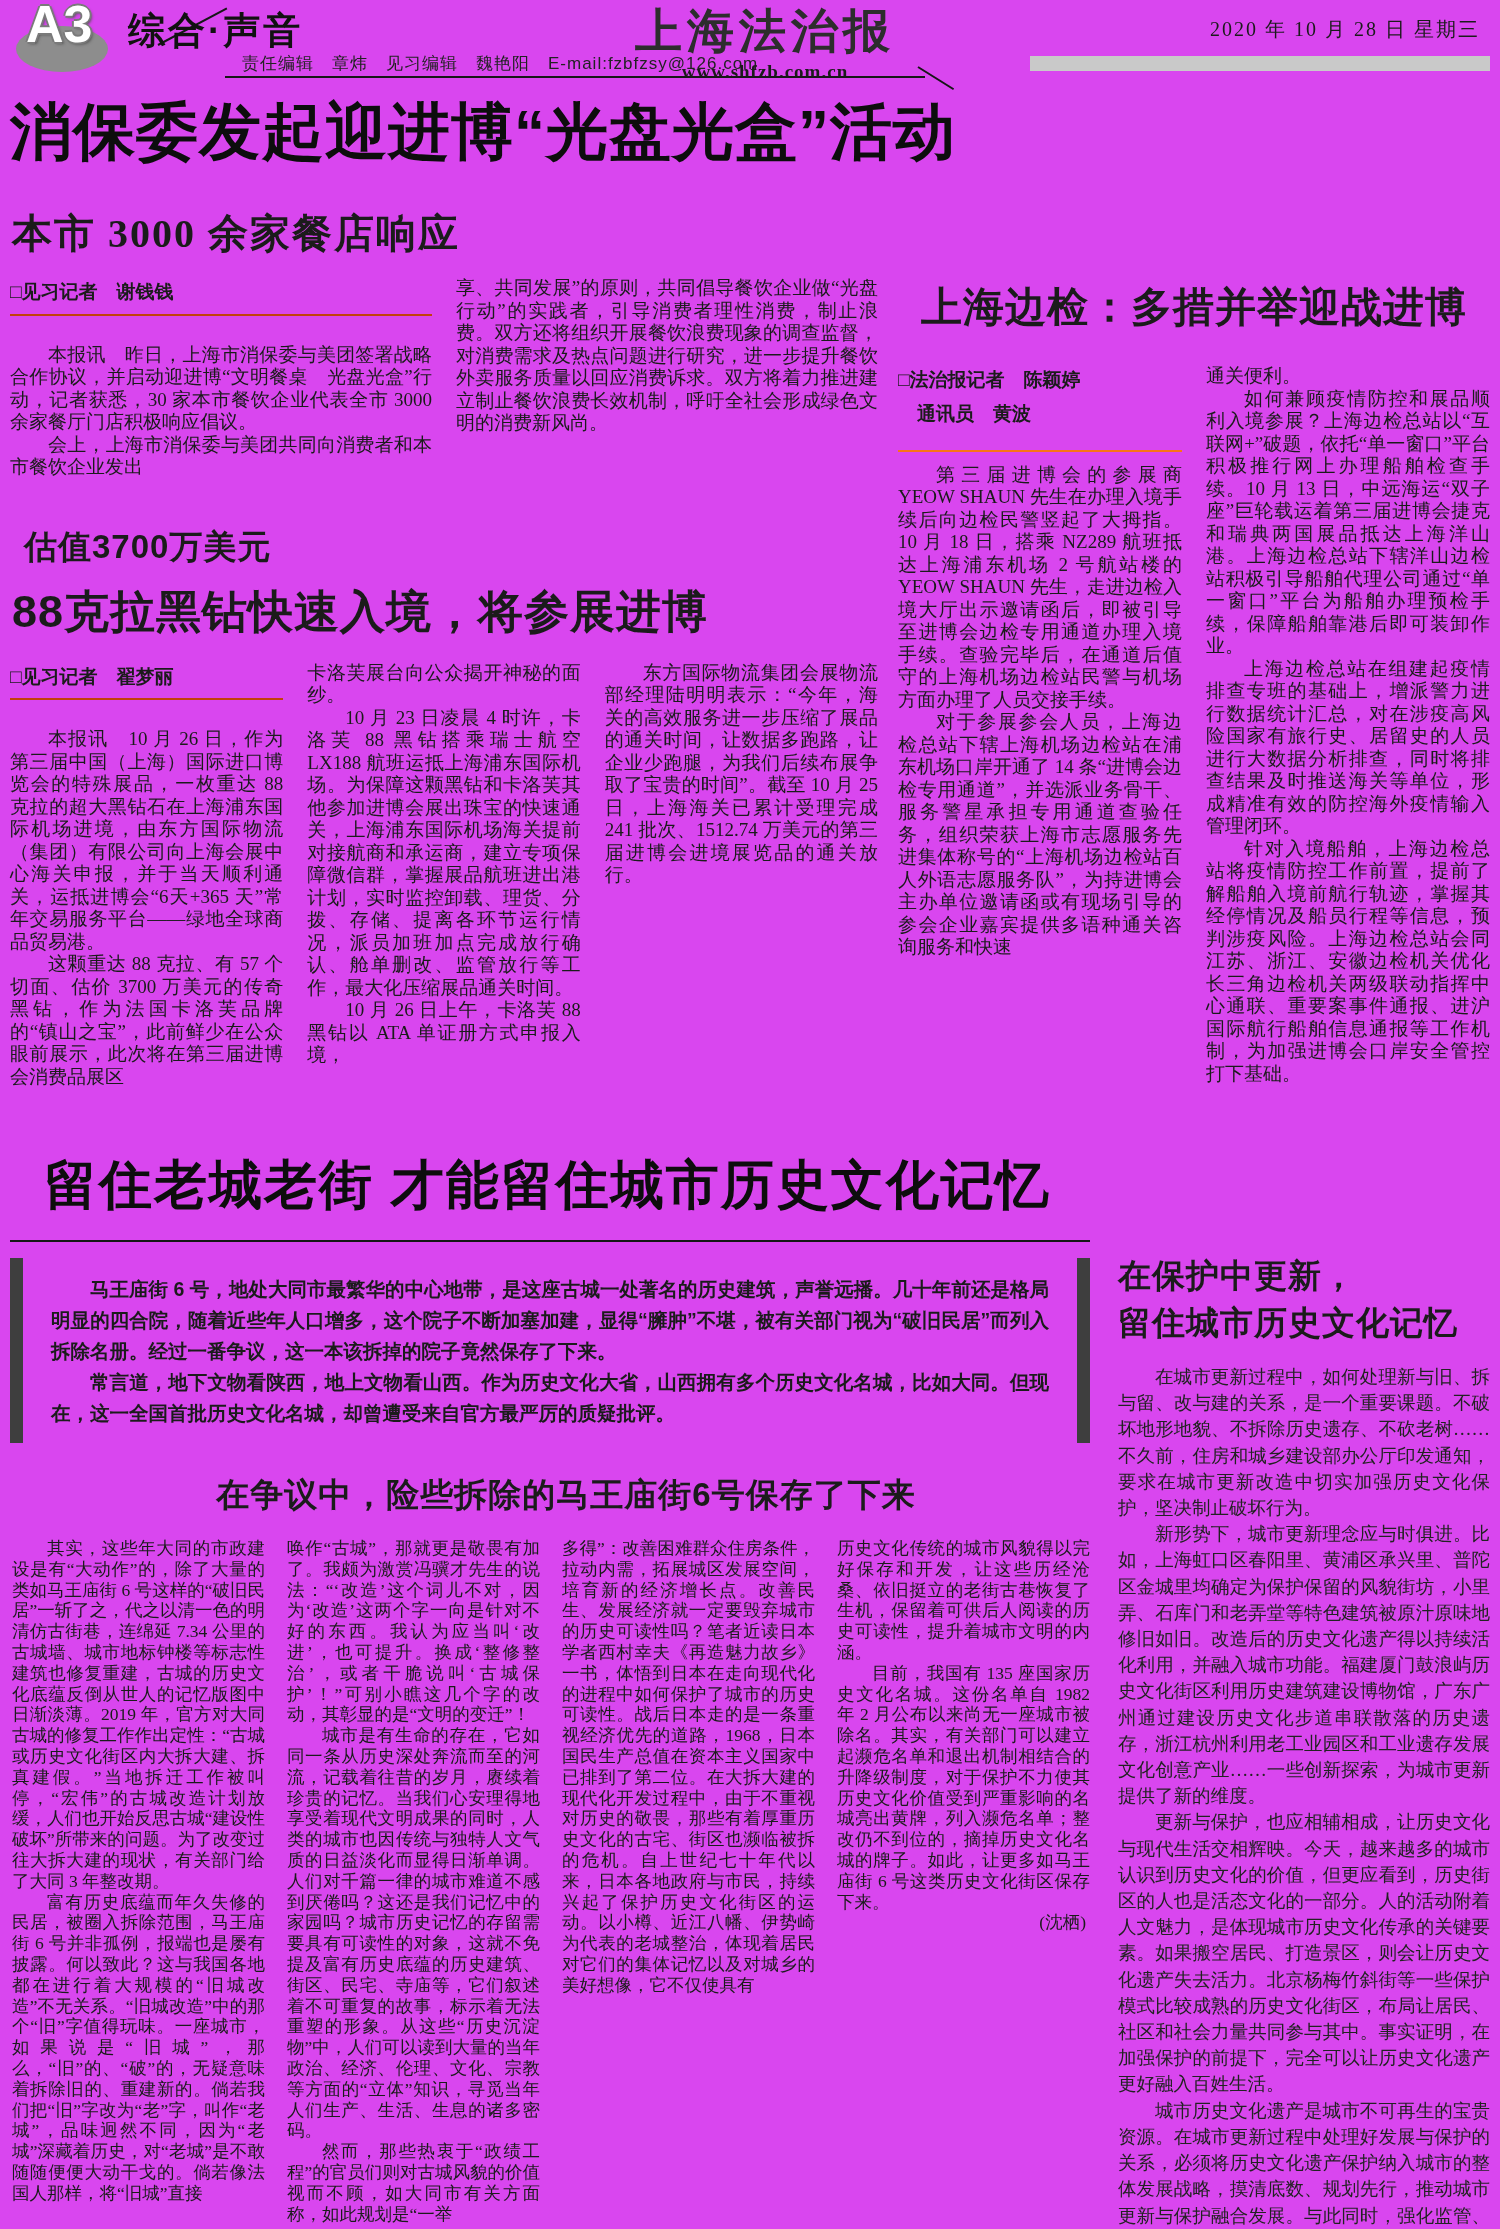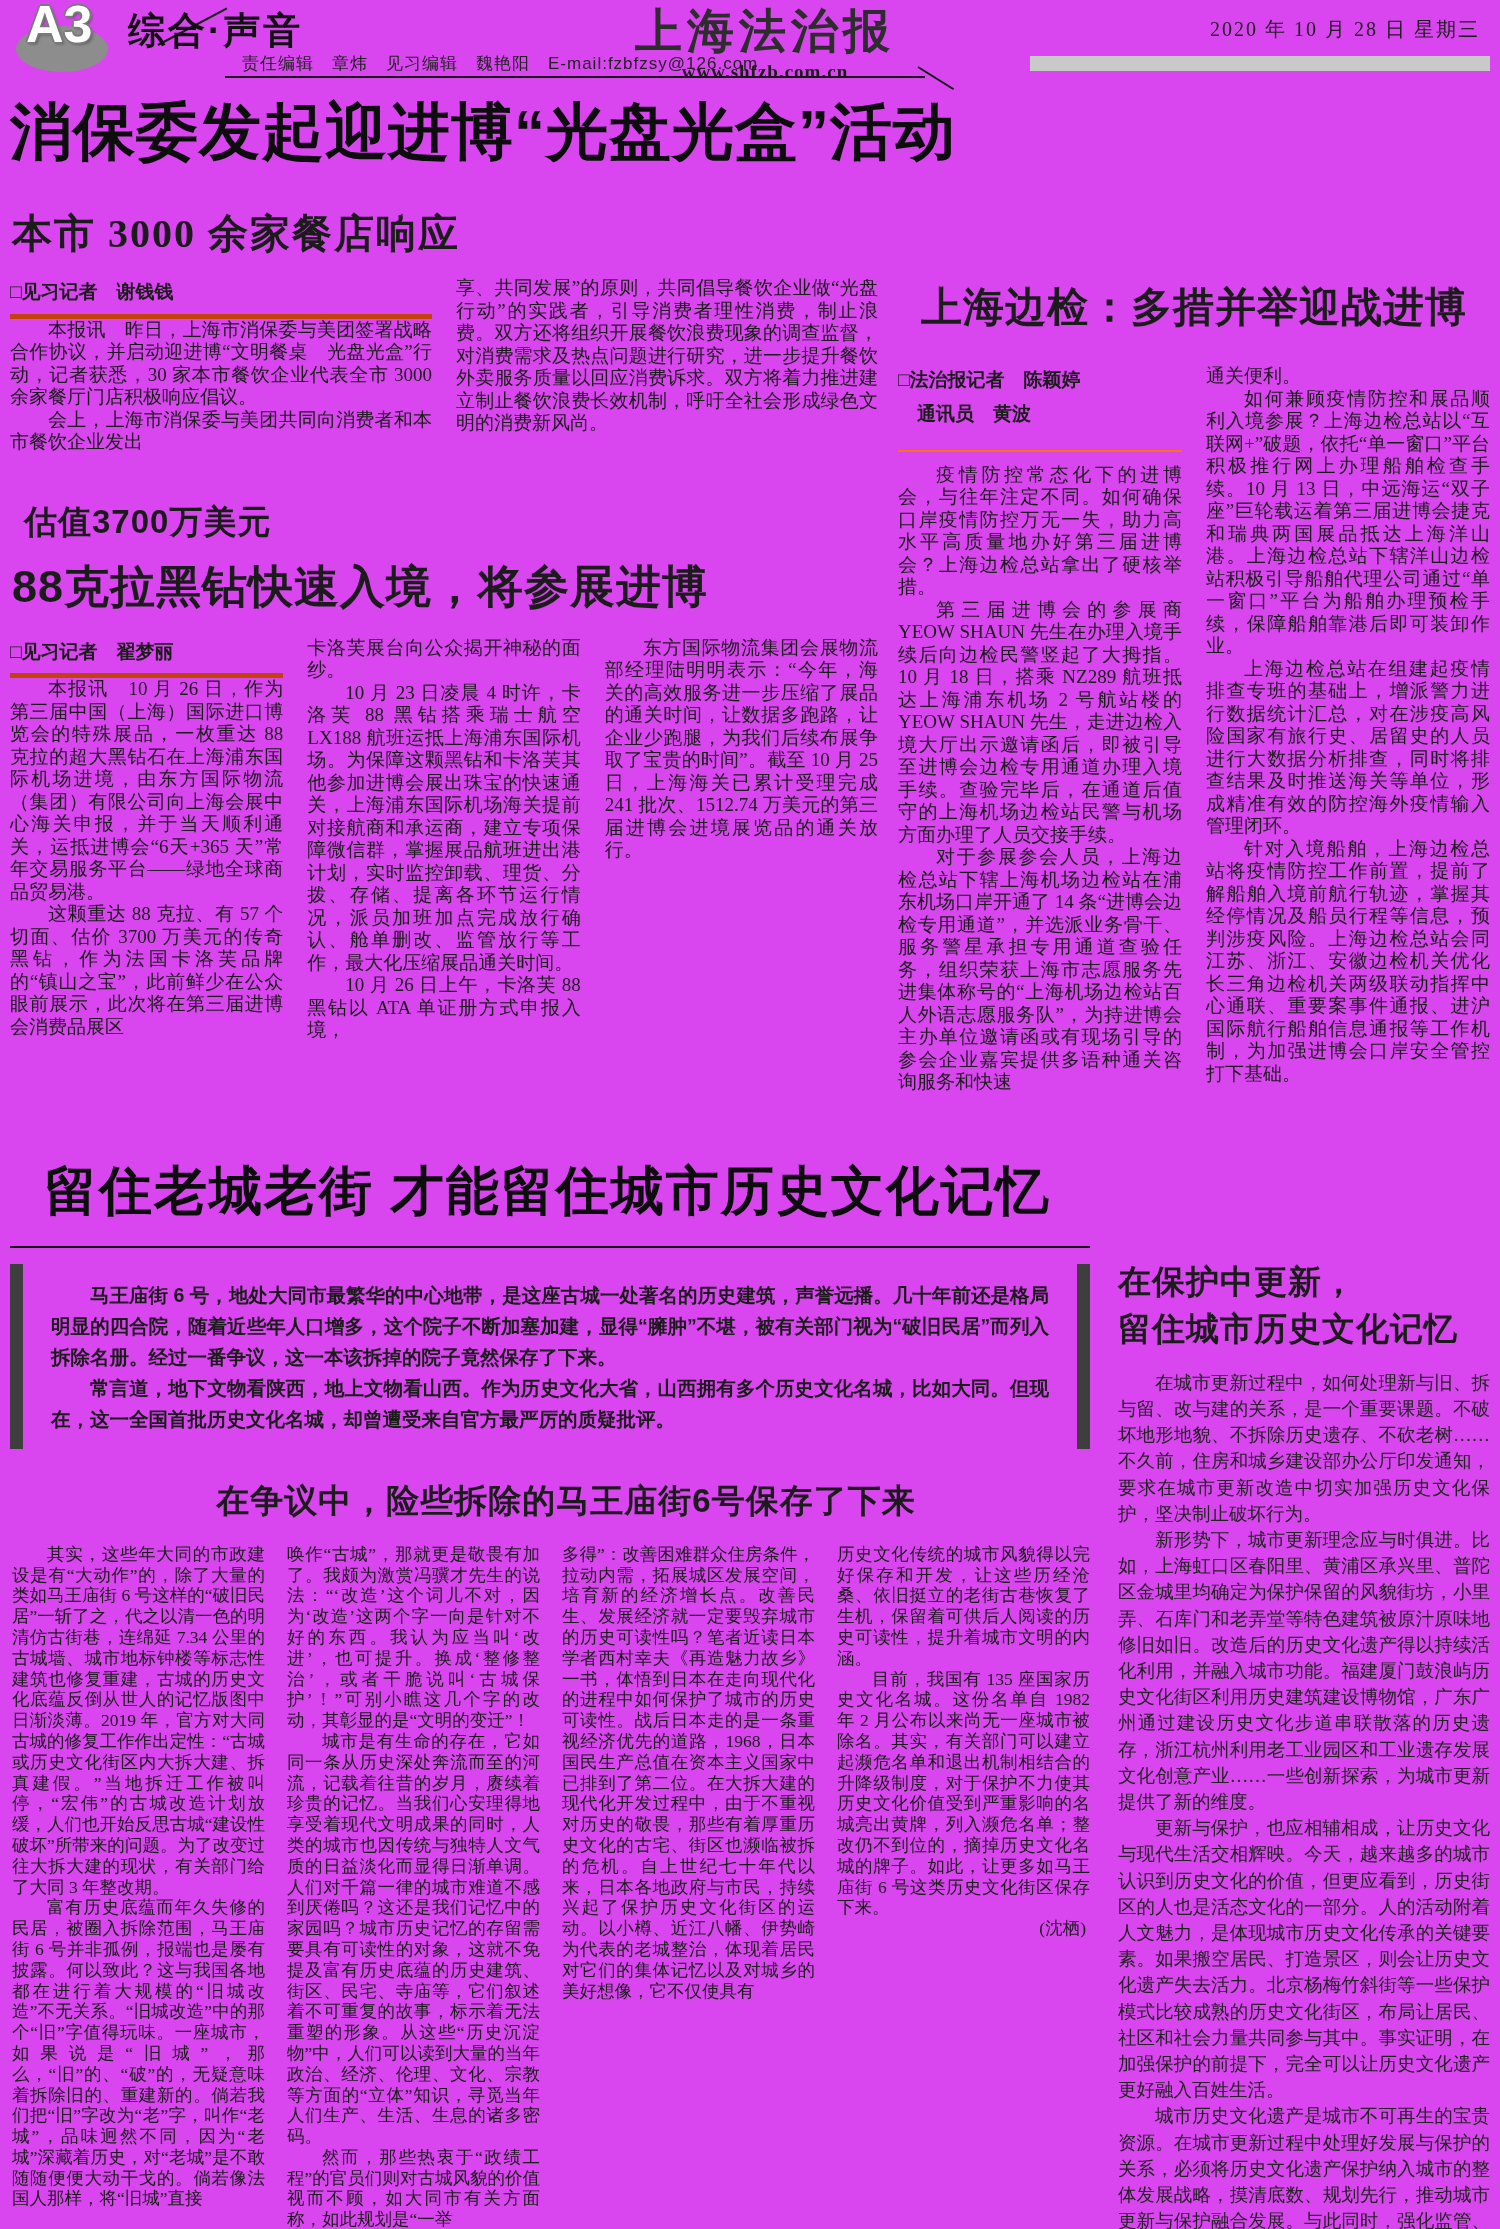--- a/index.html
+++ b/index.html
@@ -35,21 +35,21 @@
                    font-size:62px; letter-spacing:1px; white-space:nowrap; color:#0d0d0d; }
 
   
   .top-row { display:flex; }
   .left-block { width:868px; flex:0 0 868px; }
   .right-block { flex:1; padding-left:20px; }
 
   .subhead { font-size:40px; font-weight:bold; letter-spacing:2px; margin:30px 0 16px 2px; }
 
   .byline { font-family:"Liberation Sans",sans-serif; font-weight:700; font-size:19px;
-            border-bottom:5px solid #c2410c; padding:4px 0 10px 0; margin-bottom:0; }
+            border-bottom:2px solid #c2410c; padding:4px 0 10px 0; margin-bottom:28px; }
   .byline2 { padding-left:1em; margin-top:4px; }
 
   .cols { display:flex; gap:24px; }
   .col { flex:1; text-align:justify; font-size:19px; line-height:22.5px; }
   .col p { text-indent:2em; }
   .col p.cont { text-indent:0; }
 
   .kicker { font-family:"Liberation Sans",sans-serif; font-weight:800; font-size:33px;
             margin:46px 0 12px 14px; letter-spacing:1px; }
   .headline2 { font-family:"Liberation Sans",sans-serif; font-weight:900; font-size:45px;
@@ -152,21 +152,20 @@
 
     <div class="right-block">
       <h2 class="rs-title">上海边检：多措并举迎战进博</h2>
       <div class="cols">
         <div class="col">
           <div class="rs-byline">
             <div>□法治报记者　陈颖婷</div>
             <div class="byline2">通讯员　黄波</div>
           </div>
           <div>
-              <p>疫情防控常态化下的进博会，与往年注定不同。如何确保口岸疫情防控万无一失，助力高水平高质量地办好第三届进博会？上海边检总站拿出了硬核举措。</p>
               <p>第三届进博会的参展商 YEOW SHAUN 先生在办理入境手续后向边检民警竖起了大拇指。10 月 18 日，搭乘 NZ289 航班抵达上海浦东机场 2 号航站楼的 YEOW SHAUN 先生，走进边检入境大厅出示邀请函后，即被引导至进博会边检专用通道办理入境手续。查验完毕后，在通道后值守的上海机场边检站民警与机场方面办理了人员交接手续。</p>
               <p>对于参展参会人员，上海边检总站下辖上海机场边检站在浦东机场口岸开通了 14 条“进博会边检专用通道”，并选派业务骨干、服务警星承担专用通道查验任务，组织荣获上海市志愿服务先进集体称号的“上海机场边检站百人外语志愿服务队”，为持进博会主办单位邀请函或有现场引导的参会企业嘉宾提供多语种通关咨询服务和快速</p>
             </div>
         </div>
         <div class="col">
             <p class="cont">通关便利。</p>
             <p>如何兼顾疫情防控和展品顺利入境参展？上海边检总站以“互联网+”破题，依托“单一窗口”平台积极推行网上办理船舶检查手续。10 月 13 日，中远海运“双子座”巨轮载运着第三届进博会捷克和瑞典两国展品抵达上海洋山港。上海边检总站下辖洋山边检站积极引导船舶代理公司通过“单一窗口”平台为船舶办理预检手续，保障船舶靠港后即可装卸作业。</p>
             <p>上海边检总站在组建起疫情排查专班的基础上，增派警力进行数据统计汇总，对在涉疫高风险国家有旅行史、居留史的人员进行大数据分析排查，同时将排查结果及时推送海关等单位，形成精准有效的防控海外疫情输入管理闭环。</p>
             <p>针对入境船舶，上海边检总站将疫情防控工作前置，提前了解船舶入境前航行轨迹，掌握其经停情况及船员行程等信息，预判涉疫风险。上海边检总站会同江苏、浙江、安徽边检机关优化长三角边检机关两级联动指挥中心通联、重要案事件通报、进沪国际航行船舶信息通报等工作机制，为加强进博会口岸安全管控打下基础。</p>
           </div>

